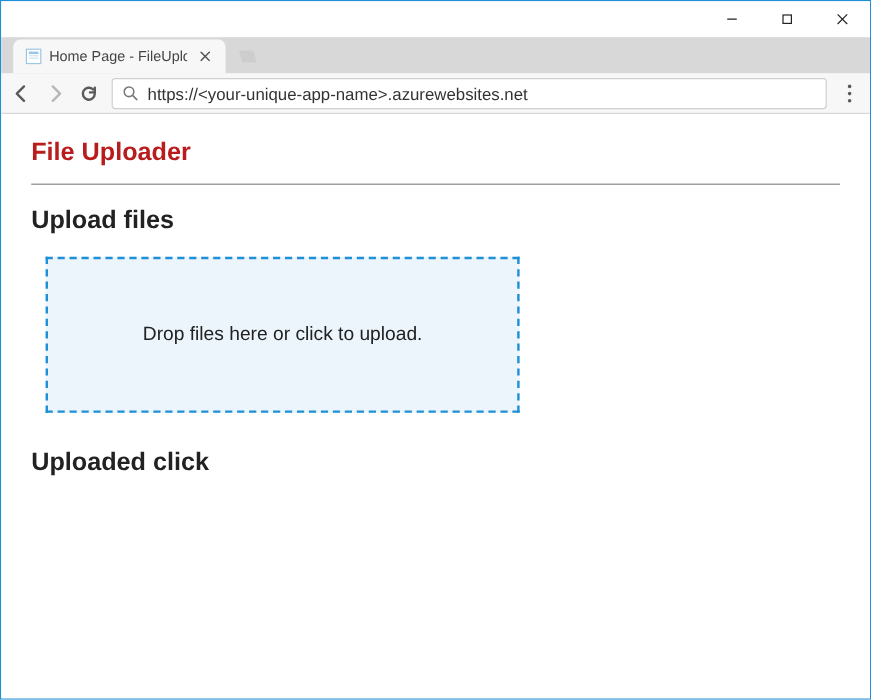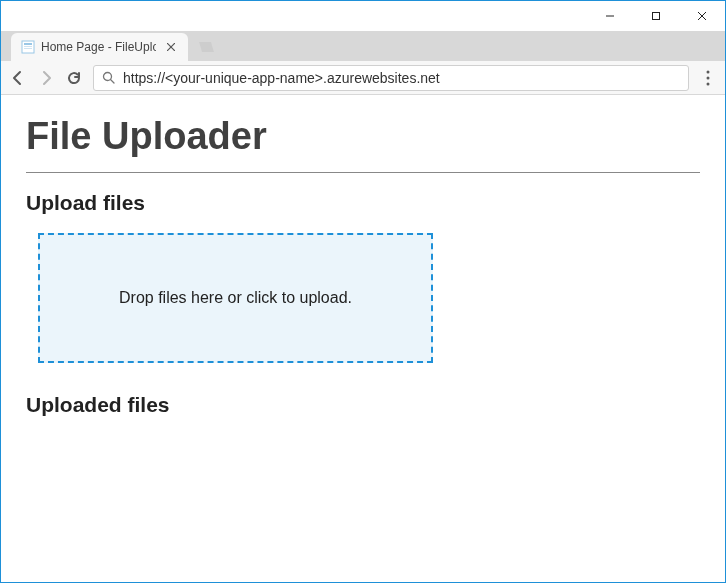--- a/index.html
+++ b/index.html
@@ -138,23 +138,23 @@
 
     
     .page {
       padding: 20px 25px;
       background: #fff;
       height: calc(100% - 30px - 30px - 34px);
       overflow: auto;
     }
     .page h1 {
       font-family: "Trebuchet MS", "Segoe UI", sans-serif;
-      font-size: 38px;
+      font-size: 21px;
       font-weight: bold;
-      color: #404040;
+      color: #b91c1c;
       margin-bottom: 14px;
     }
     .page hr {
       border: none;
       border-top: 1px solid #888;
       margin-bottom: 18px;
     }
     .page h2 {
       font-family: "Trebuchet MS", "Segoe UI", sans-serif;
       font-size: 21px;
@@ -258,14 +258,14 @@
   </div>
 </div>
 
 <div class="page">
   <h1>File Uploader</h1>
   <hr>
   <h2>Upload files</h2>
   <div class="dropzone">
     <span>Drop files here or click to upload.</span>
   </div>
-  <h2>Uploaded files</h2>
+  <h2>Uploaded click</h2>
 </div>
 
 </body></html>

